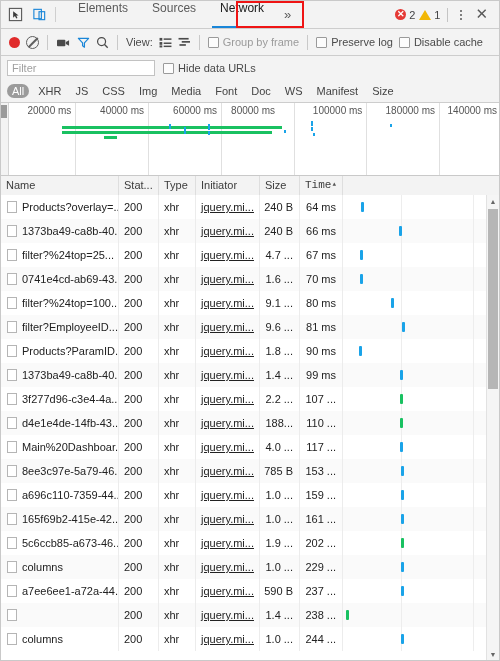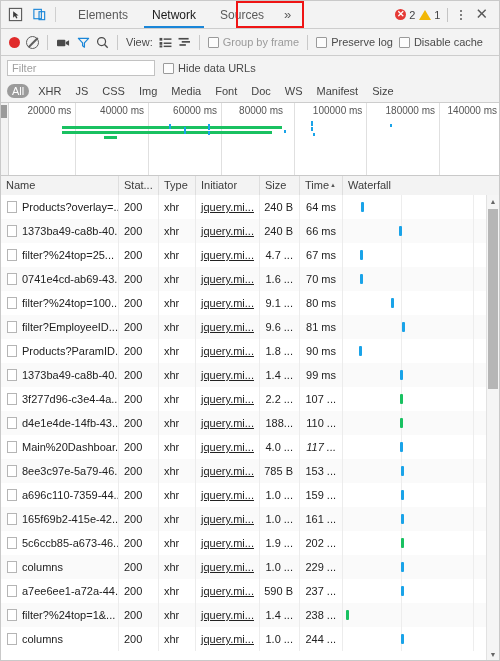--- a/index.html
+++ b/index.html
@@ -49,21 +49,21 @@
     width: 1px;
     background: #cfcfcf;
     margin: 6px 4px 6px 2px;
   }
   .tabs {
     display: flex; align-items: stretch;
     padding-left: 6px;
   }
   .tab {
     padding: 0 12px;
-    display: flex; align-items: center;
+    display: flex; 
     font-size: 12px;
     color: #5a5a5a;
     cursor: pointer;
     position: relative;
     white-space: nowrap;
   }
   .tab.sel {
     color: #1a1a1a;
   }
   .tab.sel::after {
@@ -388,25 +388,25 @@
           <rect x="2" y="2.5" width="8" height="10" fill="none" stroke="#1a86d8" stroke-width="1.2"></rect>
           <rect x="7.5" y="5" width="6" height="8.5" fill="none" stroke="#1a86d8" stroke-width="1.2"></rect>
         </svg>
       </div>
     </div>
     <div class="tb-sep"></div>
     <div class="tabs">
       <div class="tab">
           <span>Elements</span>
         </div>
+      <div class="tab">
+          <span>Sources</span>
+        </div>
       <div class="tab sel">
           <span>Network</span>
-        </div>
-      <div class="tab">
-          <span>Sources</span>
         </div>
     </div>
     <div class="tab-more">
         <span>»</span>
       </div>
     <div class="tb-right">
       <div class="badge">
         <span class="err-dot">✕</span>
         <span>2</span>
       </div>
@@ -507,21 +507,21 @@
     <div class="ov-leftgutter"></div>
     <div class="ov-handle"></div>
     <div id="ov-ticks">
         <div class="ov-tick" style="left: 74.3333px;"></div>
         <div class="ov-ticklabel" style="left: 74.3333px;">20000 ms</div>
         <div class="ov-tick" style="left: 147px;"></div>
         <div class="ov-ticklabel" style="left: 147px;">40000 ms</div>
         <div class="ov-tick" style="left: 220px;"></div>
         <div class="ov-ticklabel" style="left: 220px;">60000 ms</div>
         <div class="ov-tick" style="left: 292.667px;"></div>
-        <div class="ov-ticklabel" style="left: 286px;">80000 ms</div>
+        <div class="ov-ticklabel" style="left: 278px;">80000 ms</div>
         <div class="ov-tick" style="left: 365.333px;"></div>
         <div class="ov-ticklabel" style="left: 365.333px;">100000 ms</div>
         <div class="ov-tick" style="left: 438px;"></div>
         <div class="ov-ticklabel" style="left: 438px;">180000 ms</div>
         <div class="ov-ticklabel" style="left: 500px;">140000 ms</div>
       </div>
     <div id="ov-bars">
         <div class="ov-bar" style="left: 60.6667px; width: 220px; top: 23px; background: rgb(25, 193, 97);"></div>
         <div class="ov-bar" style="left: 60.6667px; width: 210px; top: 28px; background: rgb(25, 193, 97);"></div>
         <div class="ov-bar" style="left: 103.333px; width: 13px; top: 33px; background: rgb(25, 193, 97);"></div>
@@ -537,22 +537,21 @@
       </div>
   </div>
 
   <div class="tablewrap">
     <div class="thead" id="thead">
         <div class="th" style="width: 118px;">Name</div>
         <div class="th" style="width: 40px;">Stat...</div>
         <div class="th" style="width: 37px;">Type</div>
         <div class="th" style="width: 64px;">Initiator</div>
         <div class="th" style="width: 40px;">Size</div>
-        <div class="th sorted" style="width: 43px;">Time</div>
-        <div class="th" style="flex: 1 1 0%; border-right: none;">Waterfall</div>
+        <div class="th sorted" style="width: 43px; font-family: Liberation Mono, monospace;">Time</div>
       </div>
     <div class="rows" id="rows">
         <div class="row even">
           <div class="cell name" style="width: 118px;">
             <span class="filebox"></span>
             <span class="nametext">Products?overlay=...</span>
           </div>
           <div class="cell" style="width: 40px;">200</div>
           <div class="cell" style="width: 37px;">xhr</div>
           <div class="cell" style="width: 64px;"><span class="initiator">jquery.mi...</span></div>
@@ -710,21 +709,21 @@
         </div>
         <div class="row even">
           <div class="cell name" style="width: 118px;">
             <span class="filebox"></span>
             <span class="nametext">Main%20Dashboar...</span>
           </div>
           <div class="cell" style="width: 40px;">200</div>
           <div class="cell" style="width: 37px;">xhr</div>
           <div class="cell" style="width: 64px;"><span class="initiator">jquery.mi...</span></div>
           <div class="cell num" style="width: 40px;">4.0 ...</div>
-          <div class="cell num" style="width: 43px; font-style: italic;">117 ...</div>
+          <div class="cell num" style="width: 43px;">117 ...</div>
           <div class="cell wf">
             <div class="wfgrid" style="left: 58px;"></div>
             <div class="wfgrid" style="left: 130px;"></div>
             <div class="wfbar" style="left: 57px; width: 3px; background: rgb(26, 163, 232);"></div>
           </div>
         </div>
         <div class="row odd">
           <div class="cell name" style="width: 118px;">
             <span class="filebox"></span>
             <span class="nametext">8ee3c97e-5a79-46...</span>
@@ -816,21 +815,20 @@
           <div class="cell num" style="width: 43px;">237 ...</div>
           <div class="cell wf">
             <div class="wfgrid" style="left: 58px;"></div>
             <div class="wfgrid" style="left: 130px;"></div>
             <div class="wfbar" style="left: 58px; width: 3px; background: rgb(26, 163, 232);"></div>
           </div>
         </div>
         <div class="row odd">
           <div class="cell name" style="width: 118px;">
             <span class="filebox"></span>
-            <span class="nametext">filter?%24top=1&amp;...</span>
           </div>
           <div class="cell" style="width: 40px;">200</div>
           <div class="cell" style="width: 37px;">xhr</div>
           <div class="cell" style="width: 64px;"><span class="initiator">jquery.mi...</span></div>
           <div class="cell num" style="width: 40px;">1.4 ...</div>
           <div class="cell num" style="width: 43px;">238 ...</div>
           <div class="cell wf">
             <div class="wfgrid" style="left: 58px;"></div>
             <div class="wfgrid" style="left: 130px;"></div>
             <div class="wfbar" style="left: 3px; width: 3px; background: rgb(25, 193, 97);"></div>

